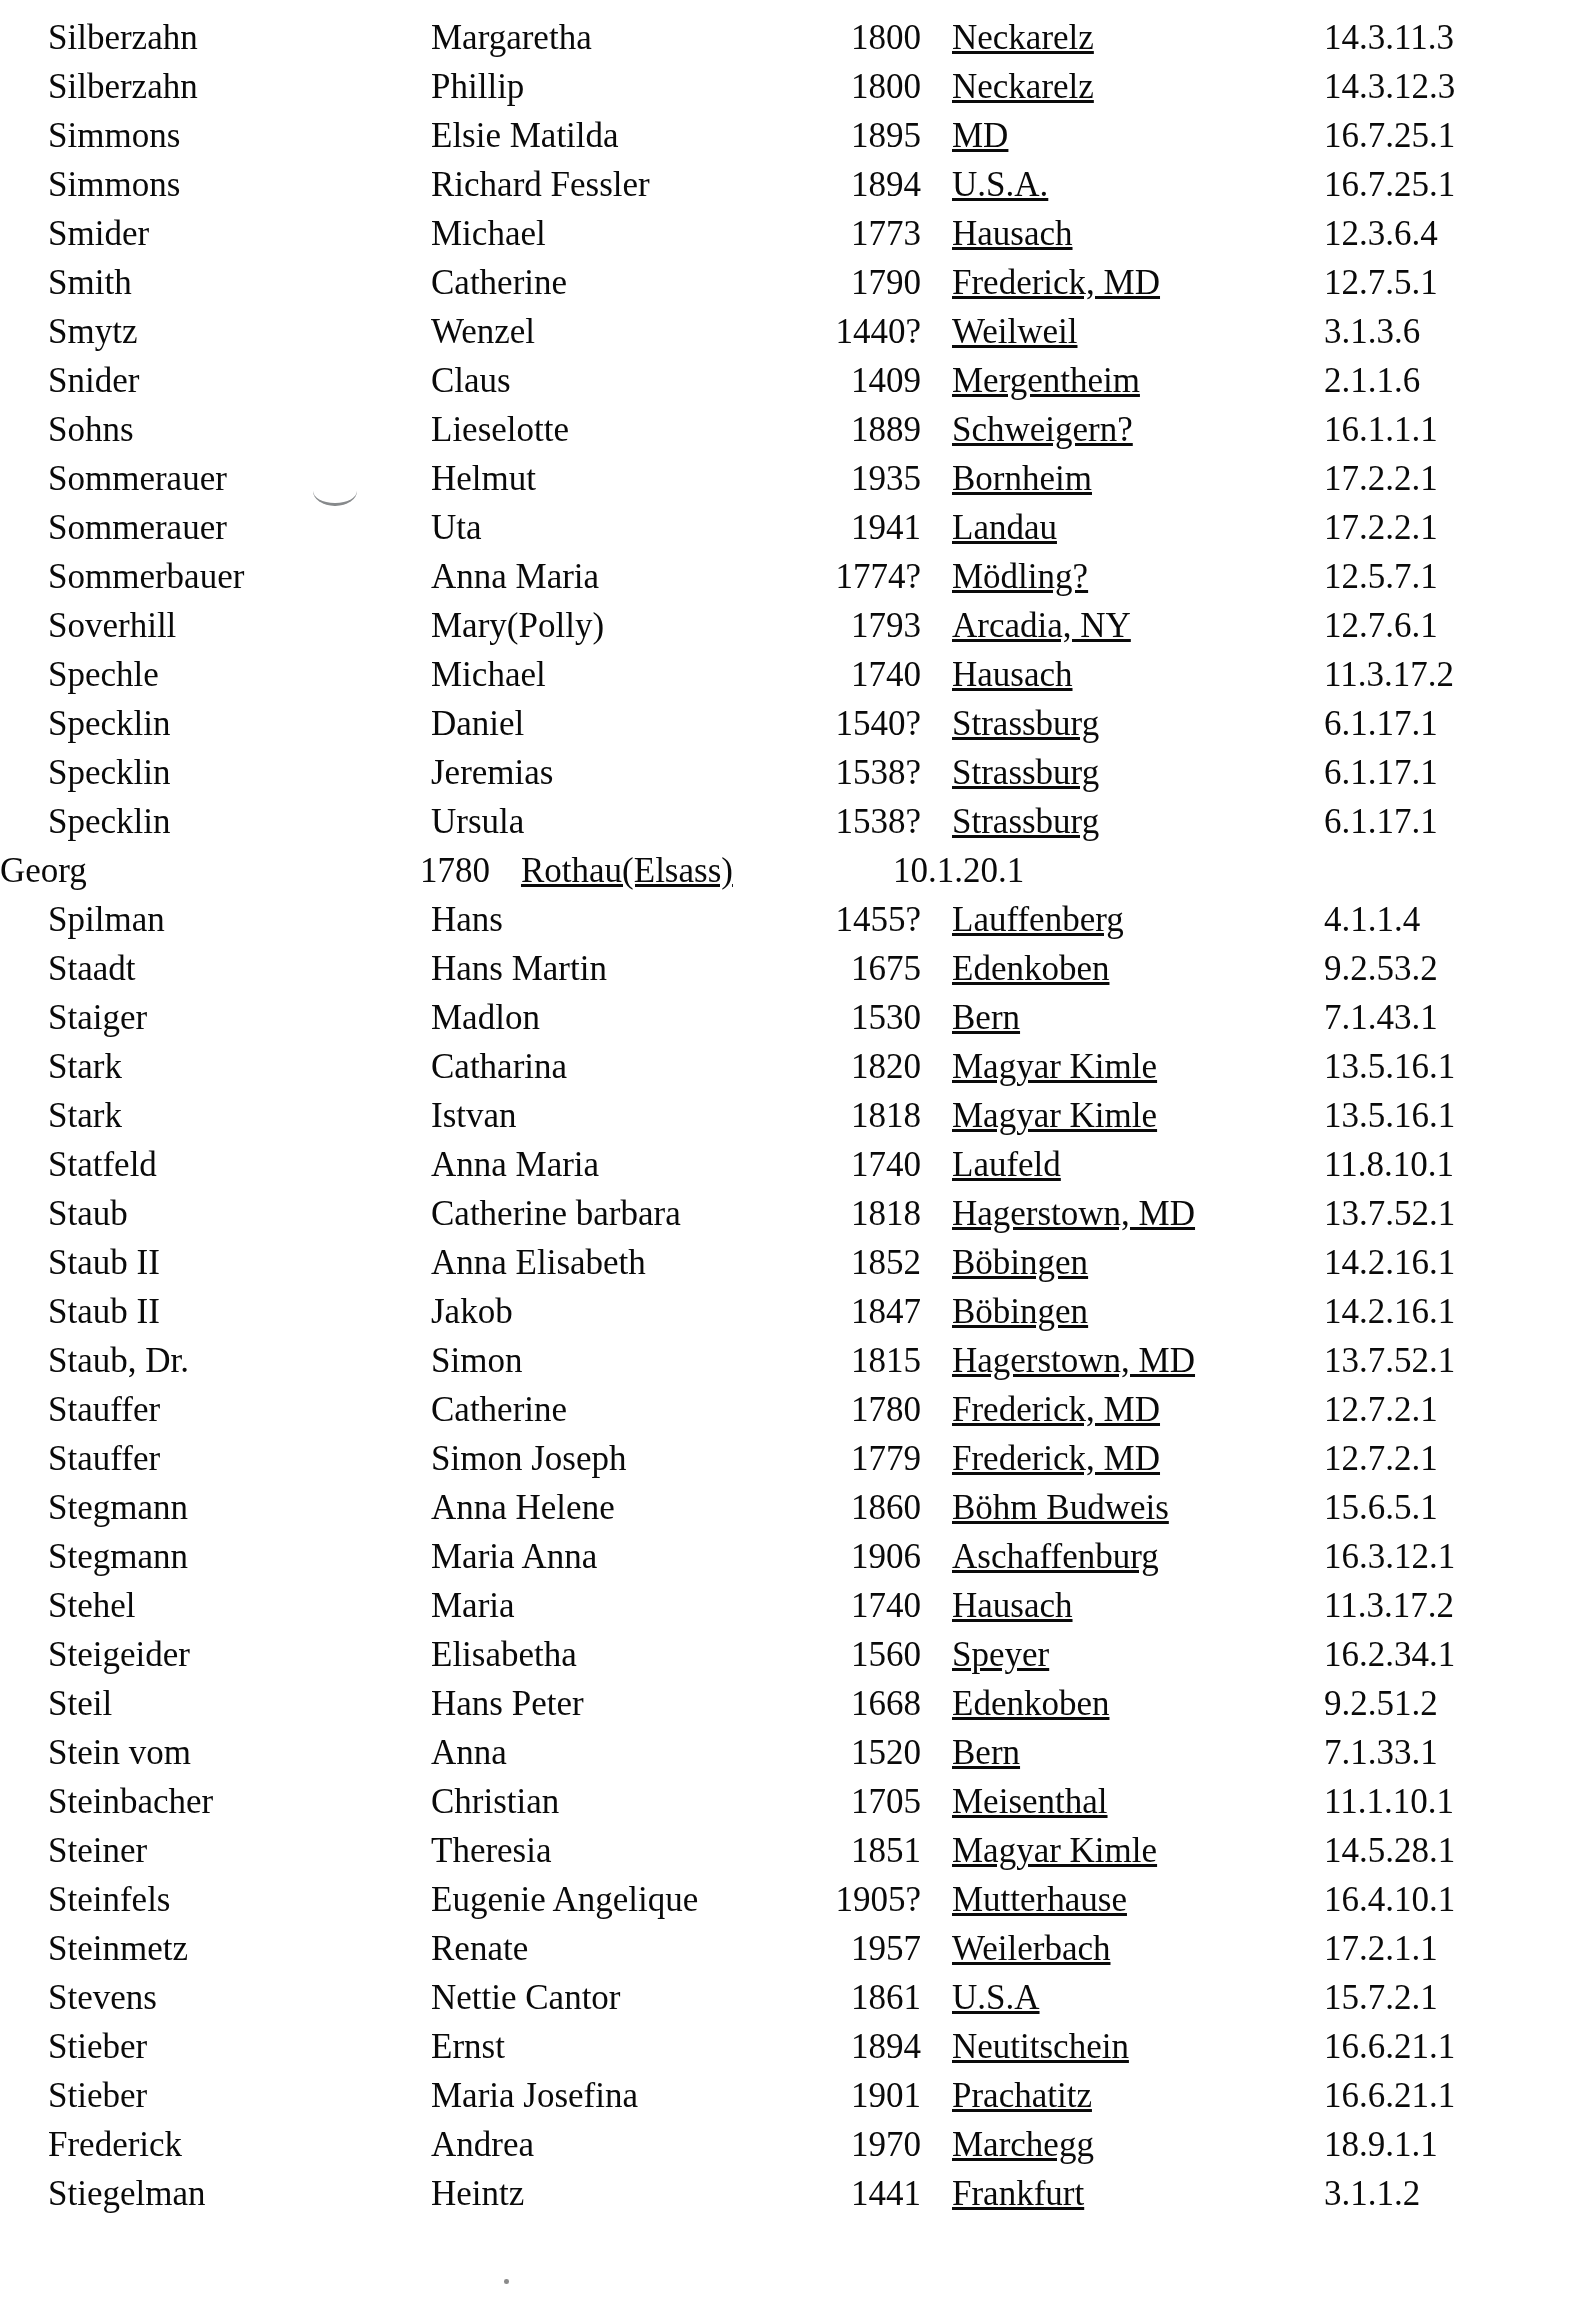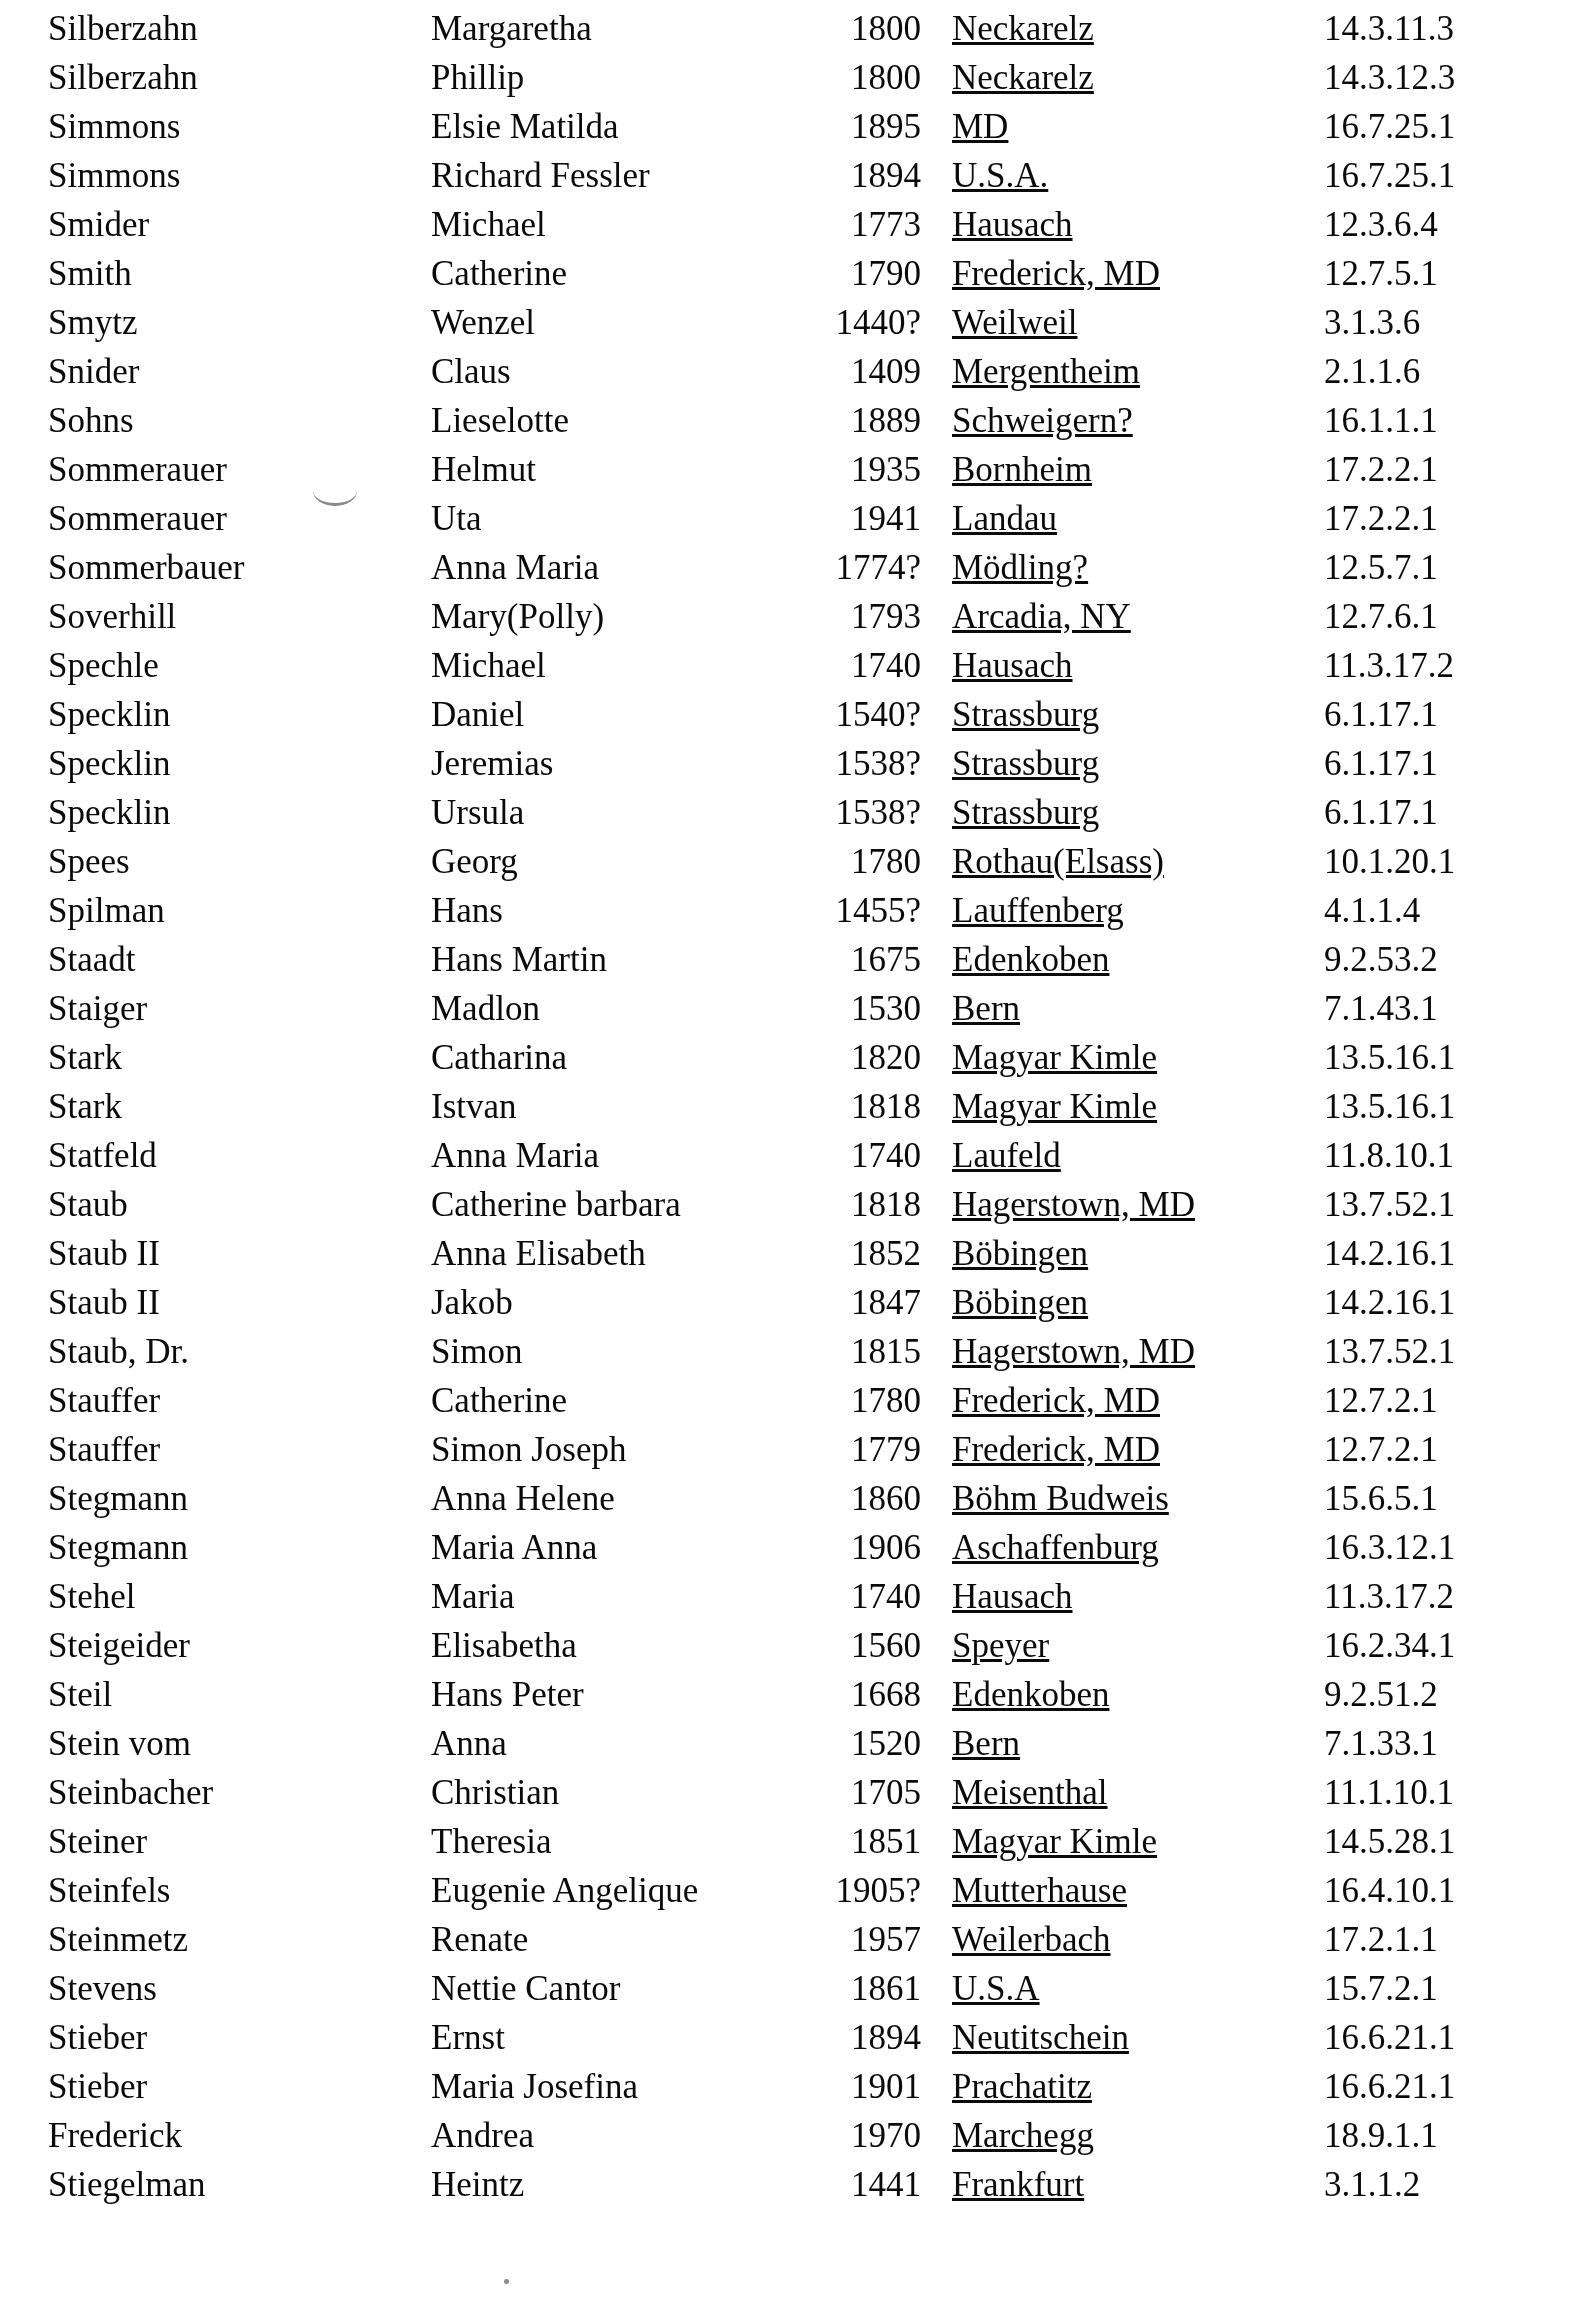--- a/index.html
+++ b/index.html
@@ -18,21 +18,21 @@
   }
   .rows {
     position: absolute;
     top: 9.2px;
     left: 0;
     right: 0;
   }
   .row {
     display: flex;
     height: 49px;
-    align-items: flex-start;
+    align-items: flex-end;
     font-size: 35px;
     line-height: 1.15;
   }
   .cell { white-space: nowrap; }
   .cell.surname { margin-left: 48px; width: 383px; }
   .cell.given   { width: 337px; }
   .cell.year    { width: 153px; text-align: right; }
   .cell.place   { margin-left: 31px; width: 372px; text-decoration: underline; }
   .cell.ref     { }
   
@@ -177,21 +177,20 @@
       <span class="cell ref">6.1.17.1</span>
     </div>
       <div class="row">
       <span class="cell surname">Specklin</span>
       <span class="cell given">Ursula</span>
       <span class="cell year">1538?</span>
       <span class="cell place">Strassburg</span>
       <span class="cell ref">6.1.17.1</span>
     </div>
       <div class="row">
-      <span class="cell surname">Spees</span>
       <span class="cell given">Georg</span>
       <span class="cell year">1780</span>
       <span class="cell place">Rothau(Elsass)</span>
       <span class="cell ref">10.1.20.1</span>
     </div>
       <div class="row">
       <span class="cell surname">Spilman</span>
       <span class="cell given">Hans</span>
       <span class="cell year">1455?</span>
       <span class="cell place">Lauffenberg</span>

